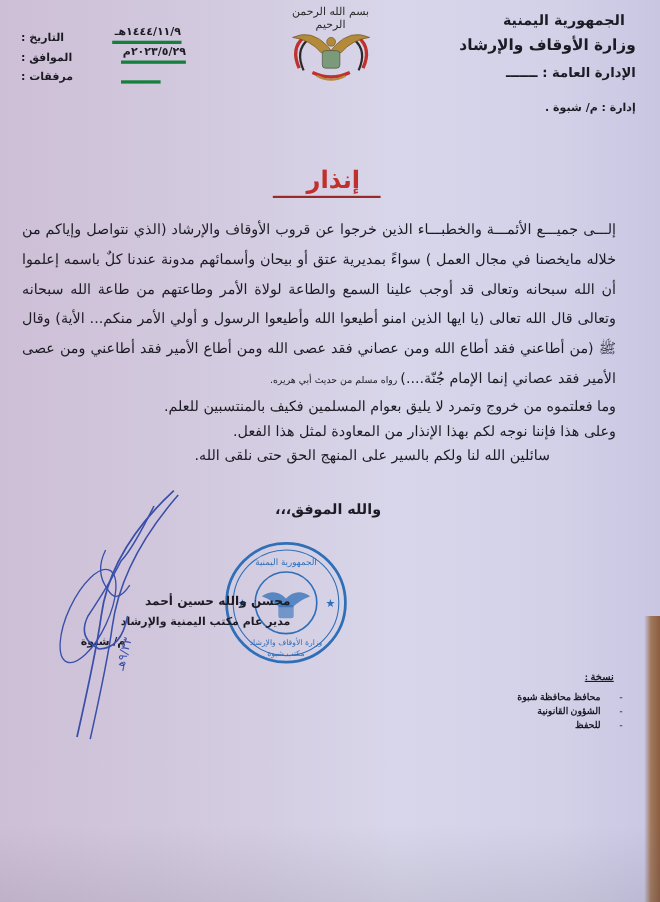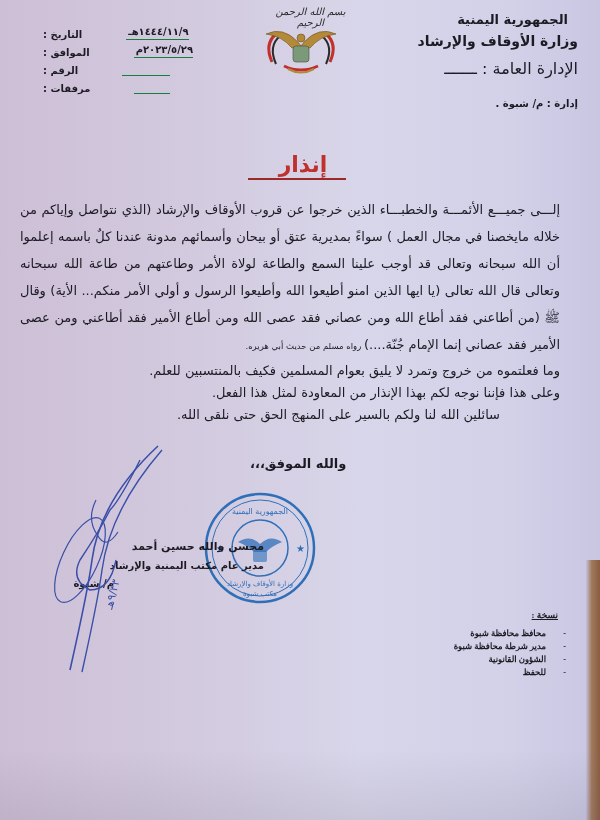--- a/index.html
+++ b/index.html
@@ -16,31 +16,31 @@
   .bottom-shade {
     position:absolute; left:0; right:0; bottom:0; height:70px;
     background: linear-gradient(180deg, rgba(0,0,0,0) 0%, rgba(90,80,100,0.12) 100%);
   }
   .rtl { direction: rtl; text-align:right; }
 
   
   .hdr-right { position:absolute; right:22px; top:12px; width:200px; }
   .hdr-right .l1 { font-size:13px; font-weight:bold; text-align:right; margin-right:10px; }
   .hdr-right .l2 { font-size:14px; font-weight:bold; margin-top:6px; }
-  .hdr-right .l3 { font-size:16px; font-weight:normal; margin-top:10px; }
+  .hdr-right .l3 { font-size:12px; font-weight:bold; margin-top:10px; }
   .hdr-right .l4 { font-size:10px; font-weight:bold; margin-top:20px; }
 
   
-  .hdr-left { position:absolute; left:40px; top:22px; width:130px; font-size:10px; font-weight:bold; }
+  .hdr-left { position:absolute; left:16px; top:22px; width:130px; font-size:10px; font-weight:bold; }
   .hdr-left .row { display:flex; flex-direction:row-reverse; align-items:flex-end; height:18px; }
   .hdr-left .lbl { white-space:nowrap; margin-left:3px; }
-  .hdr-left .val { flex:1; border-bottom:1px solid #15803d; text-align:center; font-size:10px; padding-left:2px; height:13px; direction:rtl;margin-left:44px; }
+  .hdr-left .val { flex:1; border-bottom:3px solid #15803d; text-align:center; font-size:10px; padding-left:2px; height:13px; direction:rtl;margin-left:44px; }
 
   
-  .basmala { position:absolute; left:268px; top:6px; width:85px; height:18px; font-size:10px; text-align:center; color:#2a2a2a; font-style:italic; }
+  .basmala { position:absolute; left:258px; top:6px; width:85px; height:18px; font-size:10px; text-align:center; color:#2a2a2a; }
   .emblem { position:absolute; left:258px; top:22px; width:86px; height:56px; }
 
   
   .title { position:absolute; left:248px; top:152px; width:110px; text-align:center; font-size:22px; font-weight:bold; color:#c0302c; }
   .title-underline { position:absolute; left:248px; top:178px; width:98px; height:2px; background:#9a2a28; }
 
   
   .body { position:absolute; left:20px; right:40px; top:196px; font-size:13px; line-height:27px; }
   .body p { margin:0; text-align:justify; text-align-last:right; }
   .body .narrow { line-height:22px; }
@@ -91,24 +91,20 @@
 <div class="hdr-left rtl">
   <div class="row">
     <span class="lbl">التاريخ :</span>
     <span class="val">١٤٤٤/١١/٩هـ</span>
   </div>
   <div class="row">
     <span class="lbl">الموافق :</span>
     <span class="val">٢٠٢٣/٥/٢٩م</span>
   </div>
   <div class="row">
-    <span class="lbl">الرقم :</span>
-    <span class="val"></span>
-  </div>
-  <div class="row">
     <span class="lbl">مرفقات :</span>
     <span class="val"></span>
   </div>
 </div>
 
 <div class="title rtl">إنذار</div>
 <div class="title-underline"></div>
 
 <div class="body rtl">
   <p><span>إلـــى جميـــع الأئمـــة والخطبـــاء الذين خرجوا عن قروب الأوقاف والإرشاد (الذي نتواصل وإياكم من خلاله مايخصنا في مجال العمل ) سواءً بمديرية عتق أو بيحان وأسمائهم مدونة عندنا كلٌ باسمه إعلموا أن الله سبحانه وتعالى قد أوجب علينا السمع والطاعة لولاة الأمر وطاعتهم من طاعة الله سبحانه وتعالى قال الله تعالى (يا ايها الذين امنو أطيعوا الله وأطيعوا الرسول و أولي الأمر منكم... الأية) وقال ﷺ (من أطاعني فقد أطاع الله ومن عصاني فقد عصى الله ومن أطاع الأمير فقد أطاعني ومن عصى الأمير فقد عصاني إنما الإمام جُنّة....)</span><span class="small"> رواه مسلم من حديث أبي هريره.</span></p>
@@ -144,17 +140,16 @@
   <path d="M100 20 Q80 60 70 70 Q60 90 40 120 Q30 140 50 150 Q70 150 76 120" stroke="#3a4fa8" stroke-width="1.4" fill="none"></path>
   <path d="M56 60 Q46 80 58 96 Q66 110 78 92" stroke="#3a4fa8" stroke-width="1.2" fill="none"></path>
   <ellipse cx="40" cy="120" rx="18" ry="46" transform="rotate(25 40 120)" stroke="#3a4fa8" stroke-width="1.2" fill="none"></ellipse>
   <text x="72" y="170" font-size="11" fill="#3a4fa8" transform="rotate(-75 72 170)" font-family="DejaVu Sans, sans-serif">٩/٣٣هـ</text>
 </svg>
 
 <div class="copies rtl">
   <div class="ttl">نسخة :</div>
   <ul>
     <li>محافظ محافظة شبوة</li>
-    <li>مدير شرطة محافظة شبوة</li>
     <li>الشؤون القانونية</li>
     <li>للحفظ</li>
   </ul>
 </div>
 
 </body></html>

